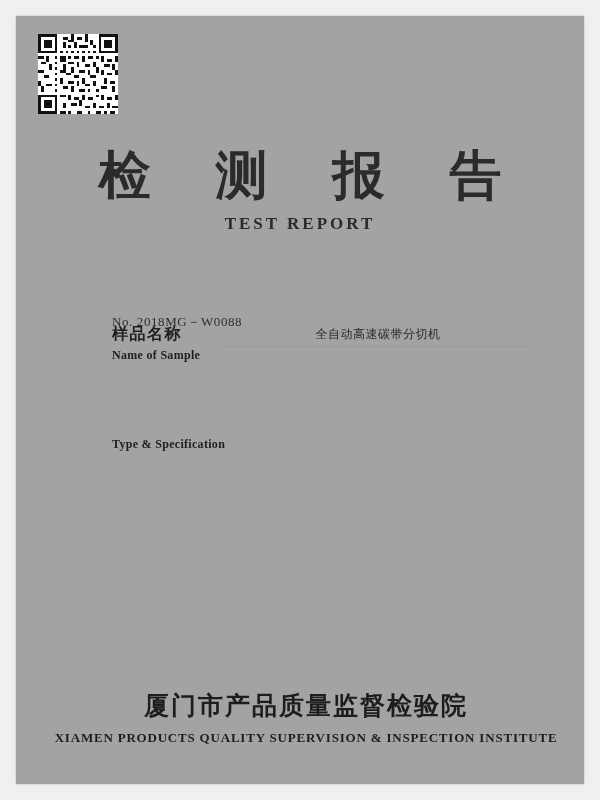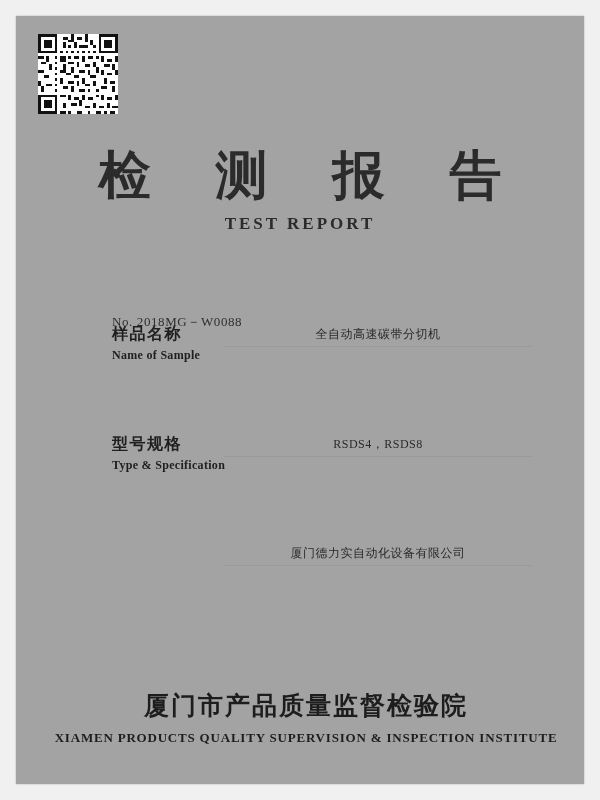--- a/index.html
+++ b/index.html
@@ -293,28 +293,25 @@
   <div class="field" id="f-sample">
     <div class="field-labels">
       <div class="label-cn">样品名称</div>
       <div class="label-en">Name of Sample</div>
     </div>
     <div class="field-value">全自动高速碳带分切机</div>
   </div>
 
   <div class="field" id="f-type">
     <div class="field-labels">
-      <div class="label-cn">型号规格</div>
       <div class="label-en">Type &amp; Specification</div>
     </div>
-    <div class="field-value">RSDS4，RSDS8</div>
   </div>
 
   <div class="field" id="f-client">
-    <div class="field-value">厦门德力实自动化设备有限公司</div>
   </div>
 
   <div class="footer">
     <div class="footer-cn">厦门市产品质量监督检验院</div>
     <div class="footer-en">XIAMEN PRODUCTS QUALITY SUPERVISION &amp; INSPECTION INSTITUTE</div>
   </div>
 
 </div>
 
 </body></html>

